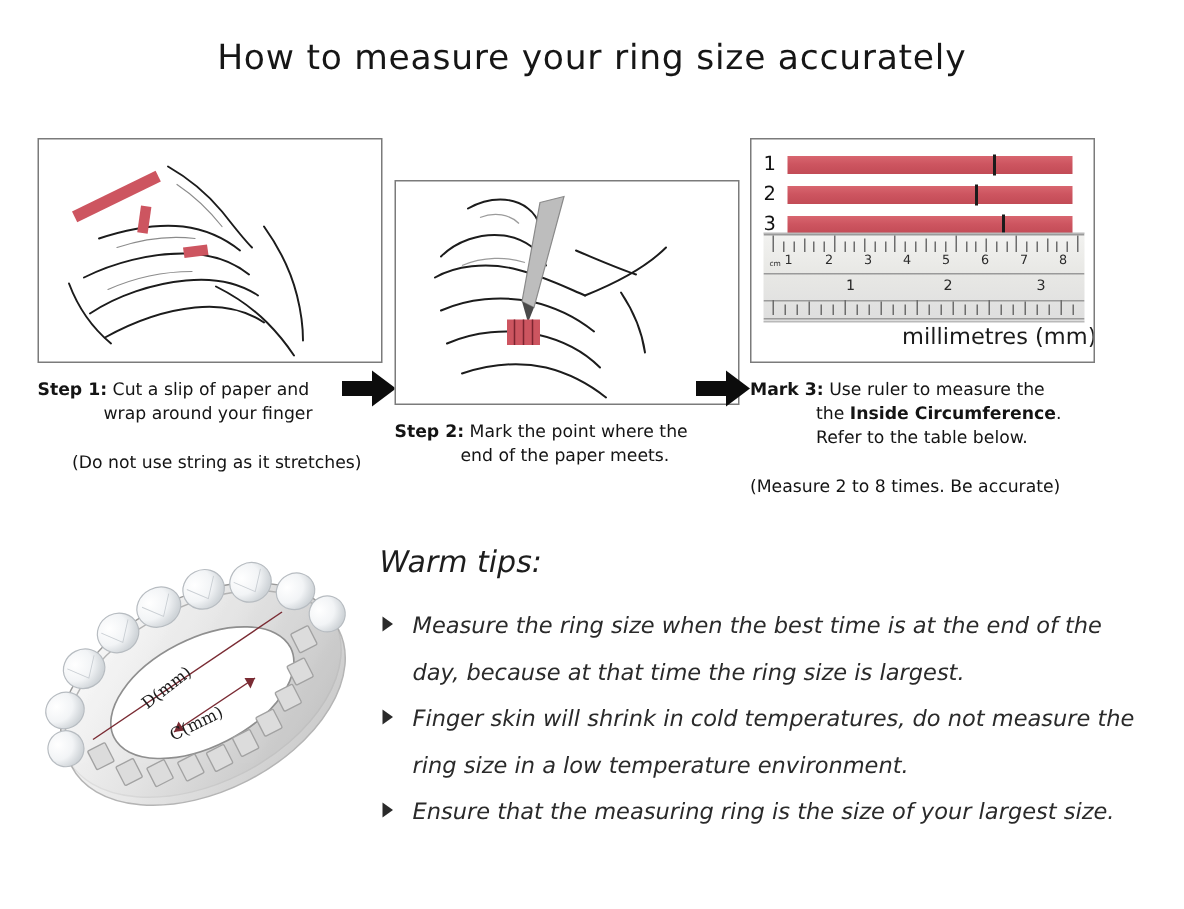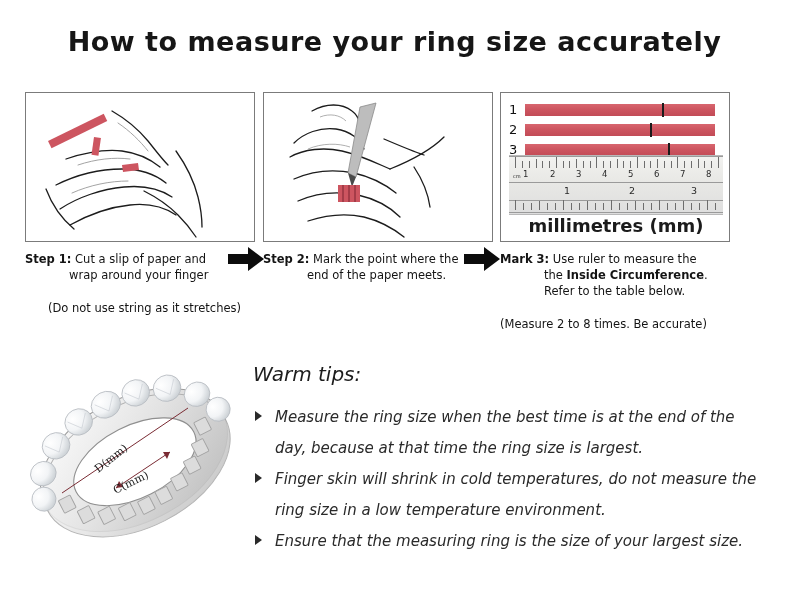--- a/index.html
+++ b/index.html
@@ -17,42 +17,42 @@
   }
 
   
   .title {
     position: absolute;
     left: 0;
     top: 26px;
     width: 789px;
     text-align: center;
     font-family: "DejaVu Sans", sans-serif;
-    font-size: 27px;
-    font-weight: 700;
+    font-size: 23px;
+    font-weight: 400;
     letter-spacing: 0.5px;
     color: #161616;
     white-space: nowrap;
   }
 
   
   .steps {
     position: absolute;
     left: 0;
     top: 92px;
     width: 789px;
     height: 255px;
   }
   .step-col {
     position: absolute;
     top: 0;
     width: 232px;
   }
   .step-col.c1 { left: 25px; }
-  .step-col.c2 { left: 263px; }
+  .step-col.c2 { left: 263px; margin-top: 28px; }
   .step-col.c3 { left: 500px; }
 
   .panel {
     position: relative;
     width: 230px;
     height: 150px;
     border: 1px solid #7b7b7b;
     background: #ffffff;
     box-sizing: border-box;
     overflow: hidden;
@@ -152,25 +152,24 @@
     font-size: 8.5px;
     line-height: 9px;
     color: #2a2a2a;
     font-family: "DejaVu Sans", sans-serif;
   }
   .mm-label {
     position: absolute;
     left: 0;
     top: 122px;
     width: 230px;
-    text-align: center;
-    font-size: 18px;
+    text-align: right;
+    font-size: 15px;
     color: #1b1b1b;
     font-family: "DejaVu Sans", sans-serif;
-    font-weight: bold;
   }
 
   
   .tips {
     position: absolute;
     left: 253px;
     top: 362px;
     width: 515px;
     font-style: italic;
   }

